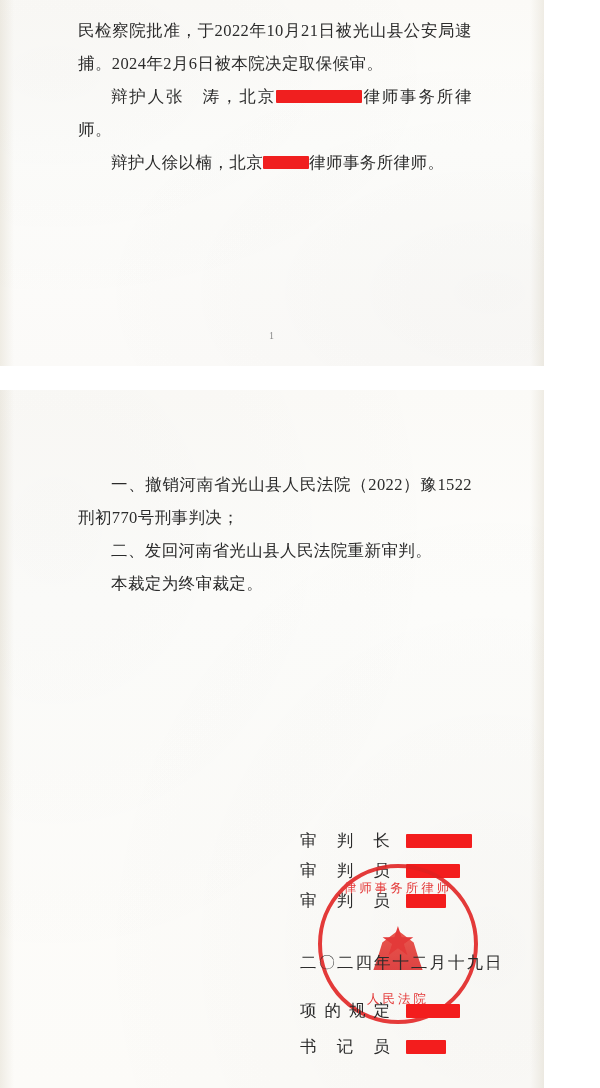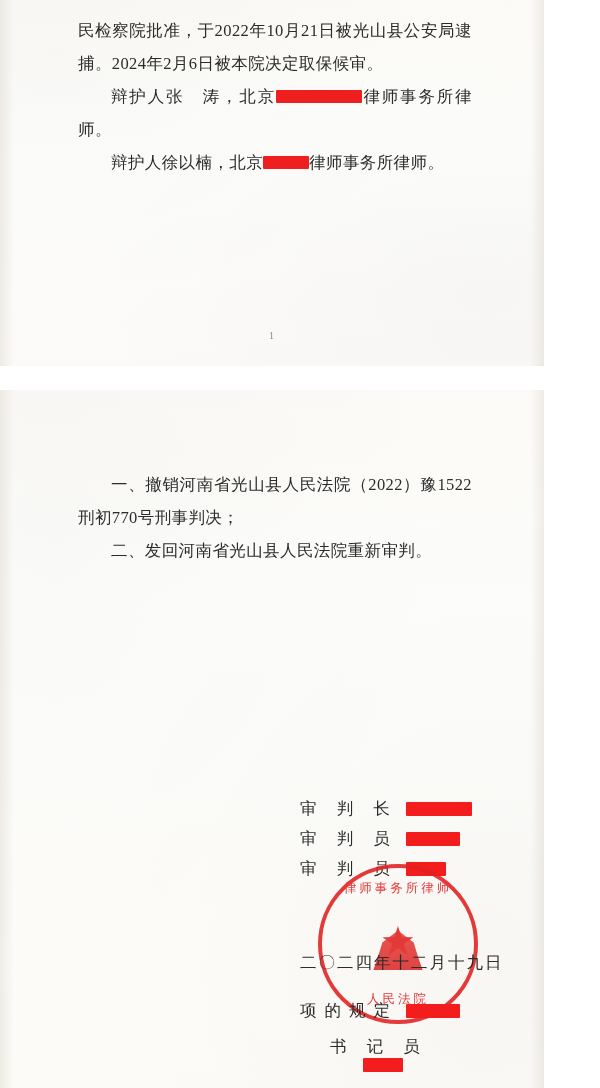--- a/index.html
+++ b/index.html
@@ -214,23 +214,26 @@
   <div class="edge-right"></div>
   <div class="scan-noise"></div>
 
   <div class="body-text" style="top: 78px;">
     <p class="para indent">
       <span>一、撤销河南省光山县人民法院（2022）豫1522刑初770号刑事判决；</span>
     </p>
     <p class="para indent">
       <span>二、发回河南省光山县人民法院重新审判。</span>
     </p>
-  </div>
-
-  <div class="sig-block" style="top: 404px;">
+    <p class="para indent">
+      <span>本裁定为终审裁定。</span>
+    </p>
+  </div>
+
+  <div class="sig-block" style="top: 436px;">
     <div class="sig-row">
       <span class="sig-label">审 判 长</span>
       <span class="sig-redact sr-1"></span>
     </div>
     <div class="sig-row">
       <span class="sig-label">审 判 员</span>
       <span class="sig-redact sr-2"></span>
     </div>
     <div class="sig-row">
       <span class="sig-label">审 判 员</span>
@@ -245,18 +248,18 @@
     <div class="seal-text-bottom">人民法院</div>
   </div>
 
   <div class="date-line" style="top: 562px;">二〇二四年十二月十九日</div>
 
   <div class="bottom-sigs" style="top: 610px;">
     <div class="sig-row">
       <span class="sig-label">项的规定</span>
       <span class="sig-redact sr-2"></span>
     </div>
-    <div class="sig-row" style="margin-top: 14px; flex-direction: column;">
+    <div class="sig-row" style="margin-top: 14px;">
       <span class="sig-label">书 记 员</span>
       <span class="sig-redact sr-3"></span>
     </div>
   </div>
 </div>
 
 </body></html>

